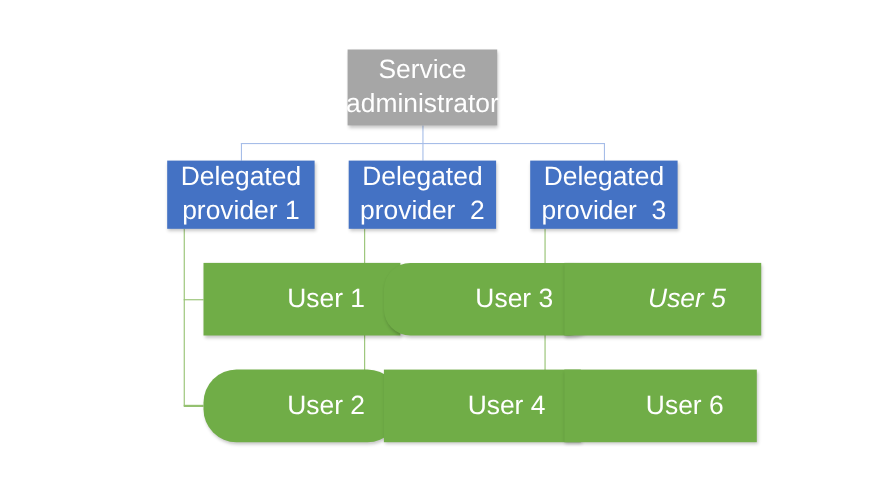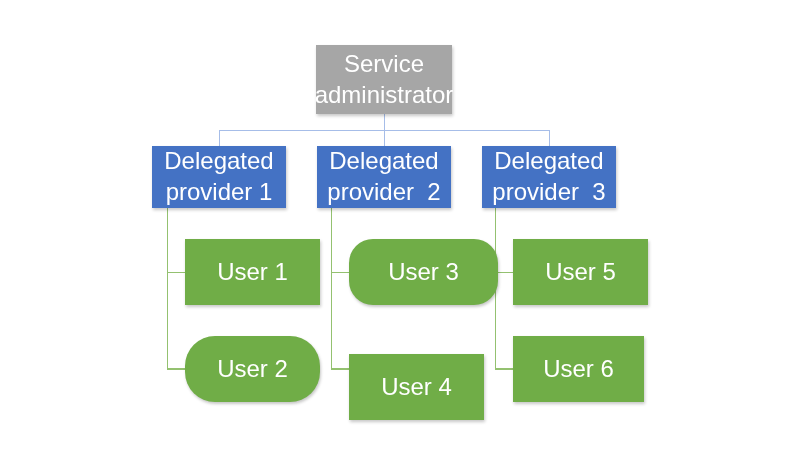--- a/index.html
+++ b/index.html
@@ -22,36 +22,36 @@
     justify-content: center;
     text-align: center;
     white-space: pre-wrap;
     color: var(--node-text, #ffffff);
     font-size: 24px;
     line-height: 1.28;
     box-shadow: 1px 2px 3px rgba(0,0,0,0.22);
   }
   .admin    { background: var(--admin-fill, #a6a6a6); }
   .provider { background: var(--provider-fill, #4472c4); }
-  .user     { background: var(--user-fill, #70ad47); }
+  .user     { background: var(--user-fill, #70ad47); padding-left: 44px; }
 
   .line { position: absolute; }
   .line.blue  { background: var(--connector-blue, #a6bde8); }
   .line.green { background: var(--connector-green, #94c170); }
 
   
   .pos-admin { left: 316px; top: 45px;  width: 136px; height: 69px; }
   .pos-p1    { left: 152px; top: 146px; width: 134px; height: 62px; }
   .pos-p2    { left: 317px; top: 146px; width: 134px; height: 62px; }
   .pos-p3    { left: 482px; top: 146px; width: 134px; height: 62px; }
   .pos-u1    { left: 185px; top: 239px; width: 135px; height: 66px; }
   .pos-u2    { left: 185px; top: 336px; width: 135px; height: 66px; border-radius: 30px; }
   .pos-u3    { left: 349px; top: 239px; width: 149px; height: 66px; border-radius: 24px; }
-  .pos-u4    { left: 349px; top: 336px; width: 135px; height: 66px; margin-top: 18px; }
-  .pos-u5    { left: 513px; top: 239px; width: 135px; height: 66px; }
+  .pos-u4    { left: 349px; top: 336px; width: 135px; height: 66px; }
+  .pos-u5    { left: 513px; top: 239px; width: 135px; height: 66px; font-style: italic; }
   .pos-u6    { left: 513px; top: 336px; width: 131px; height: 66px; }
 
   
   .cl-admin-v  { left: 383.5px; top: 114px;   width: 1.5px;   height: 16px; }
   .cl-main-h   { left: 218.5px; top: 129.5px; width: 331.5px; height: 1.5px; }
   .cl-stub-p1  { left: 218.5px; top: 130px;   width: 1.5px;   height: 16px; }
   .cl-stub-p2  { left: 383.5px; top: 130px;   width: 1.5px;   height: 16px; }
   .cl-stub-p3  { left: 548.5px; top: 130px;   width: 1.5px;   height: 16px; }
 
   

